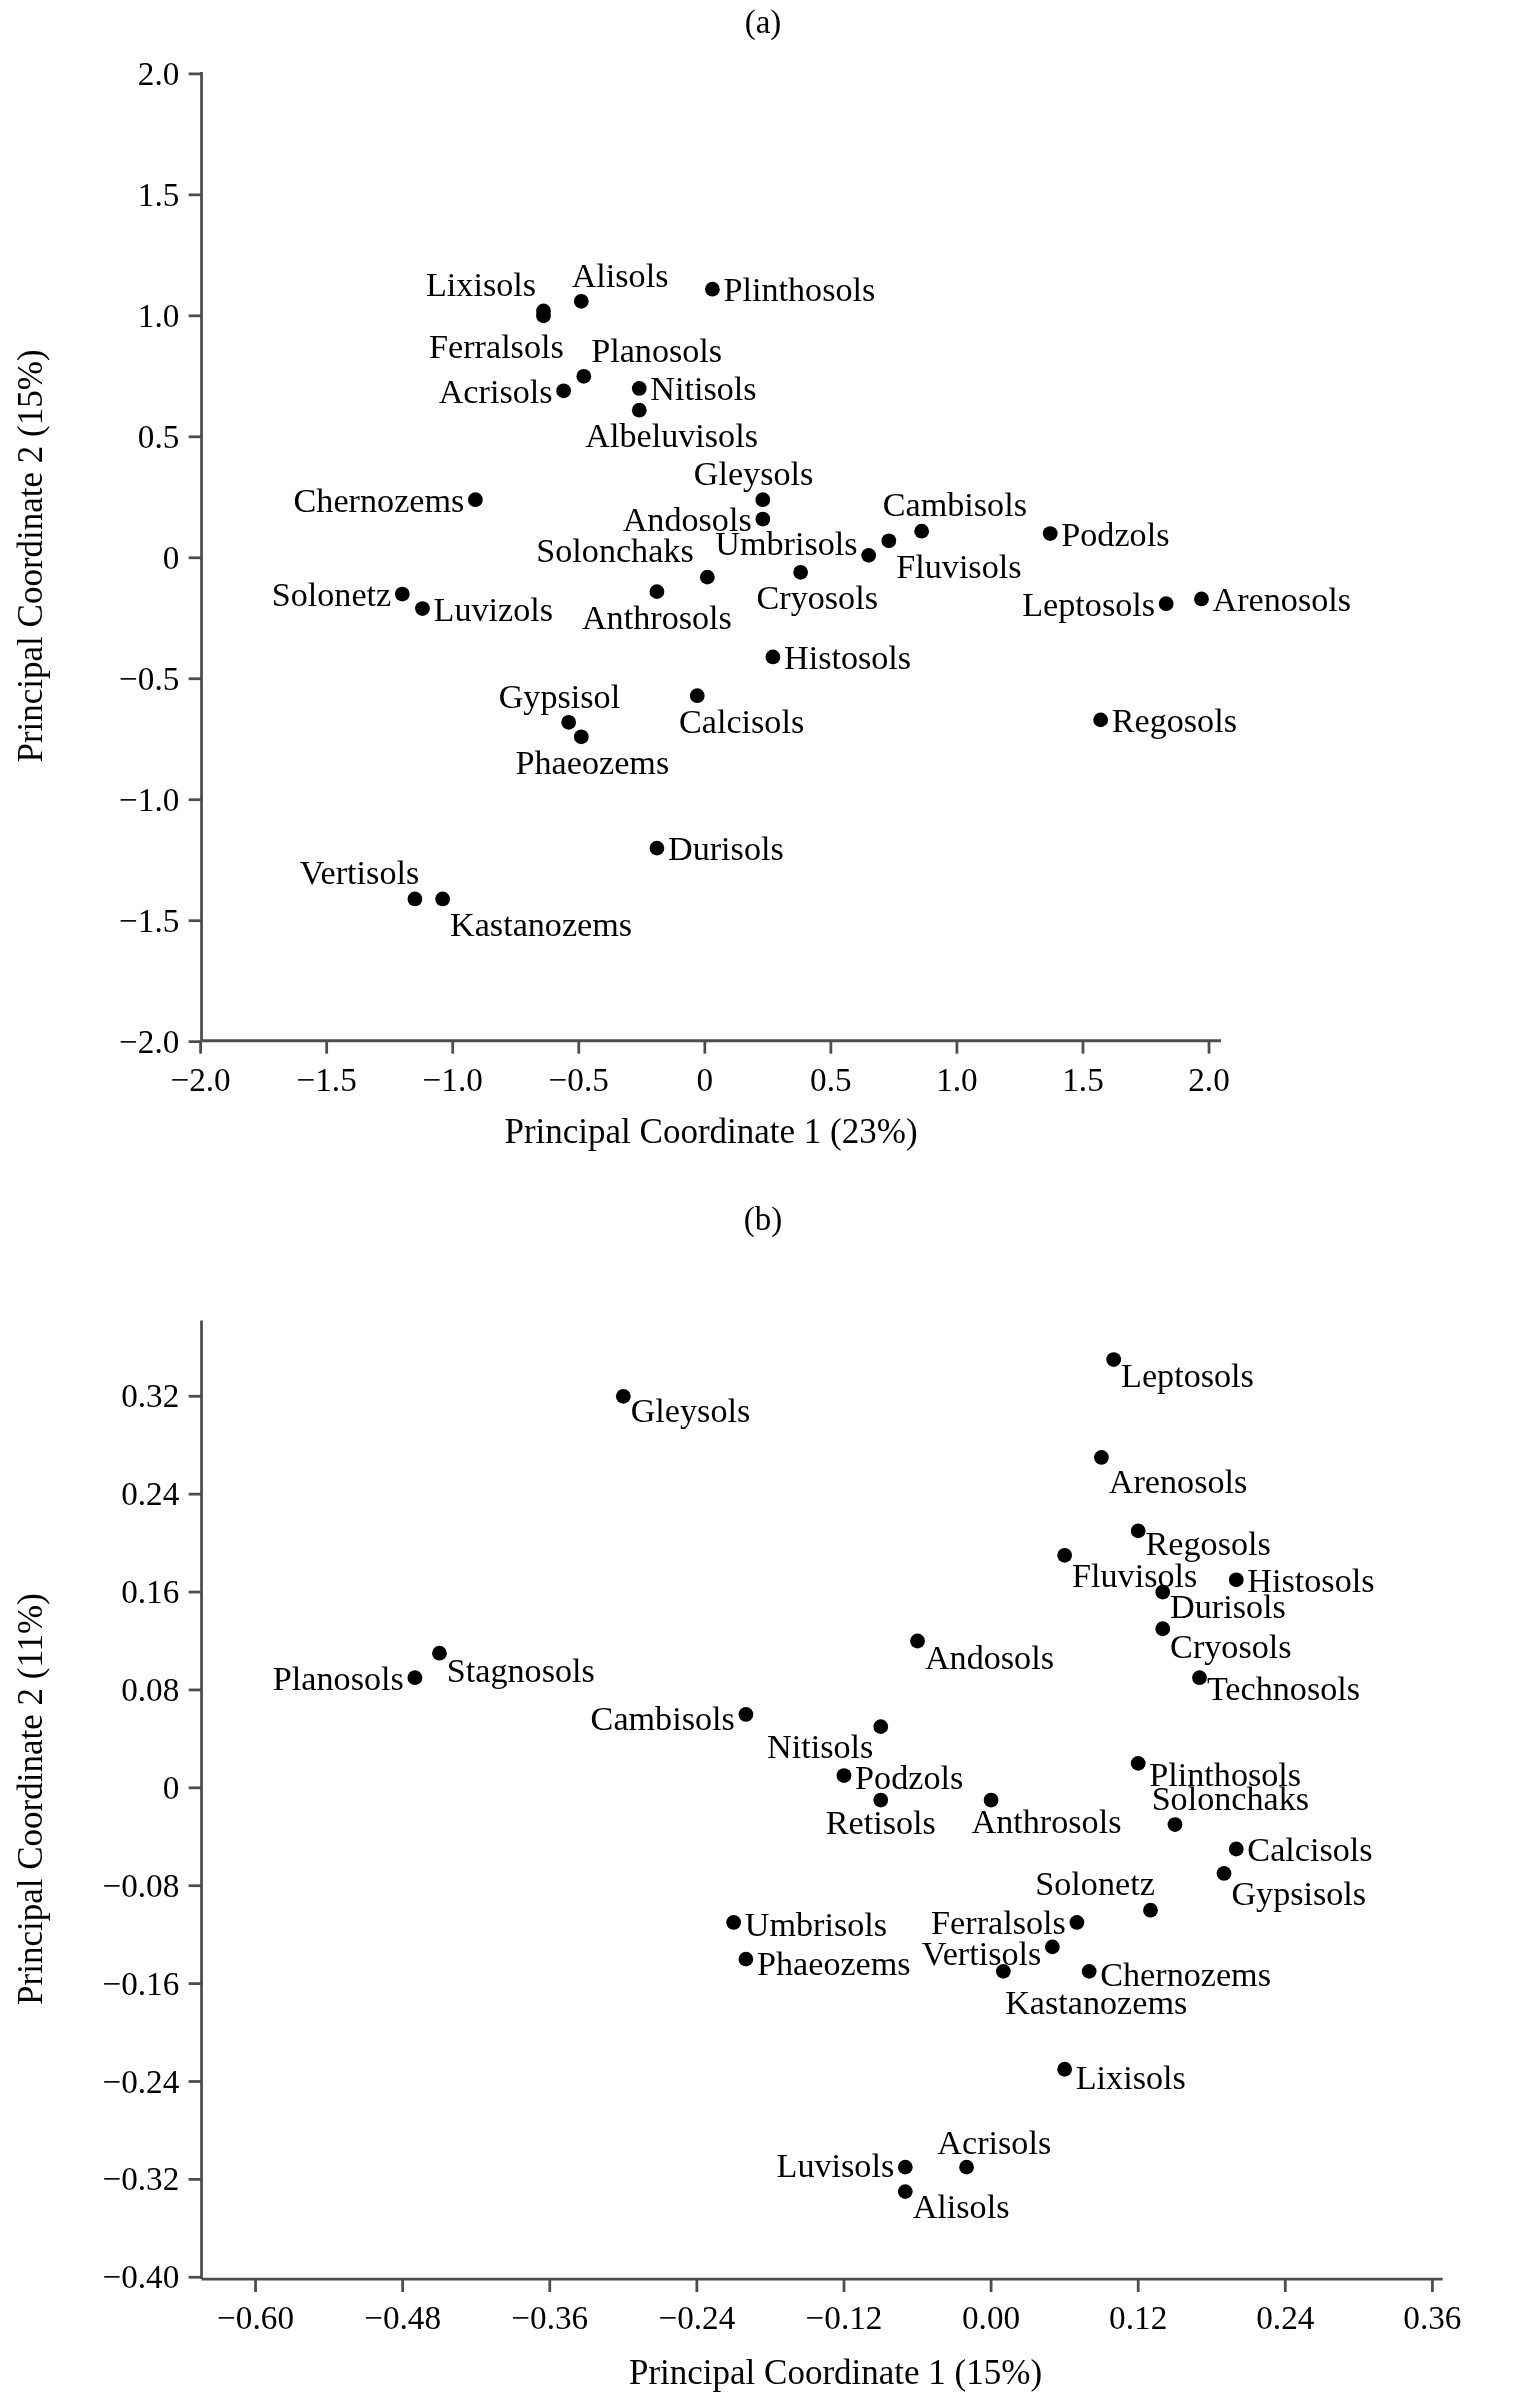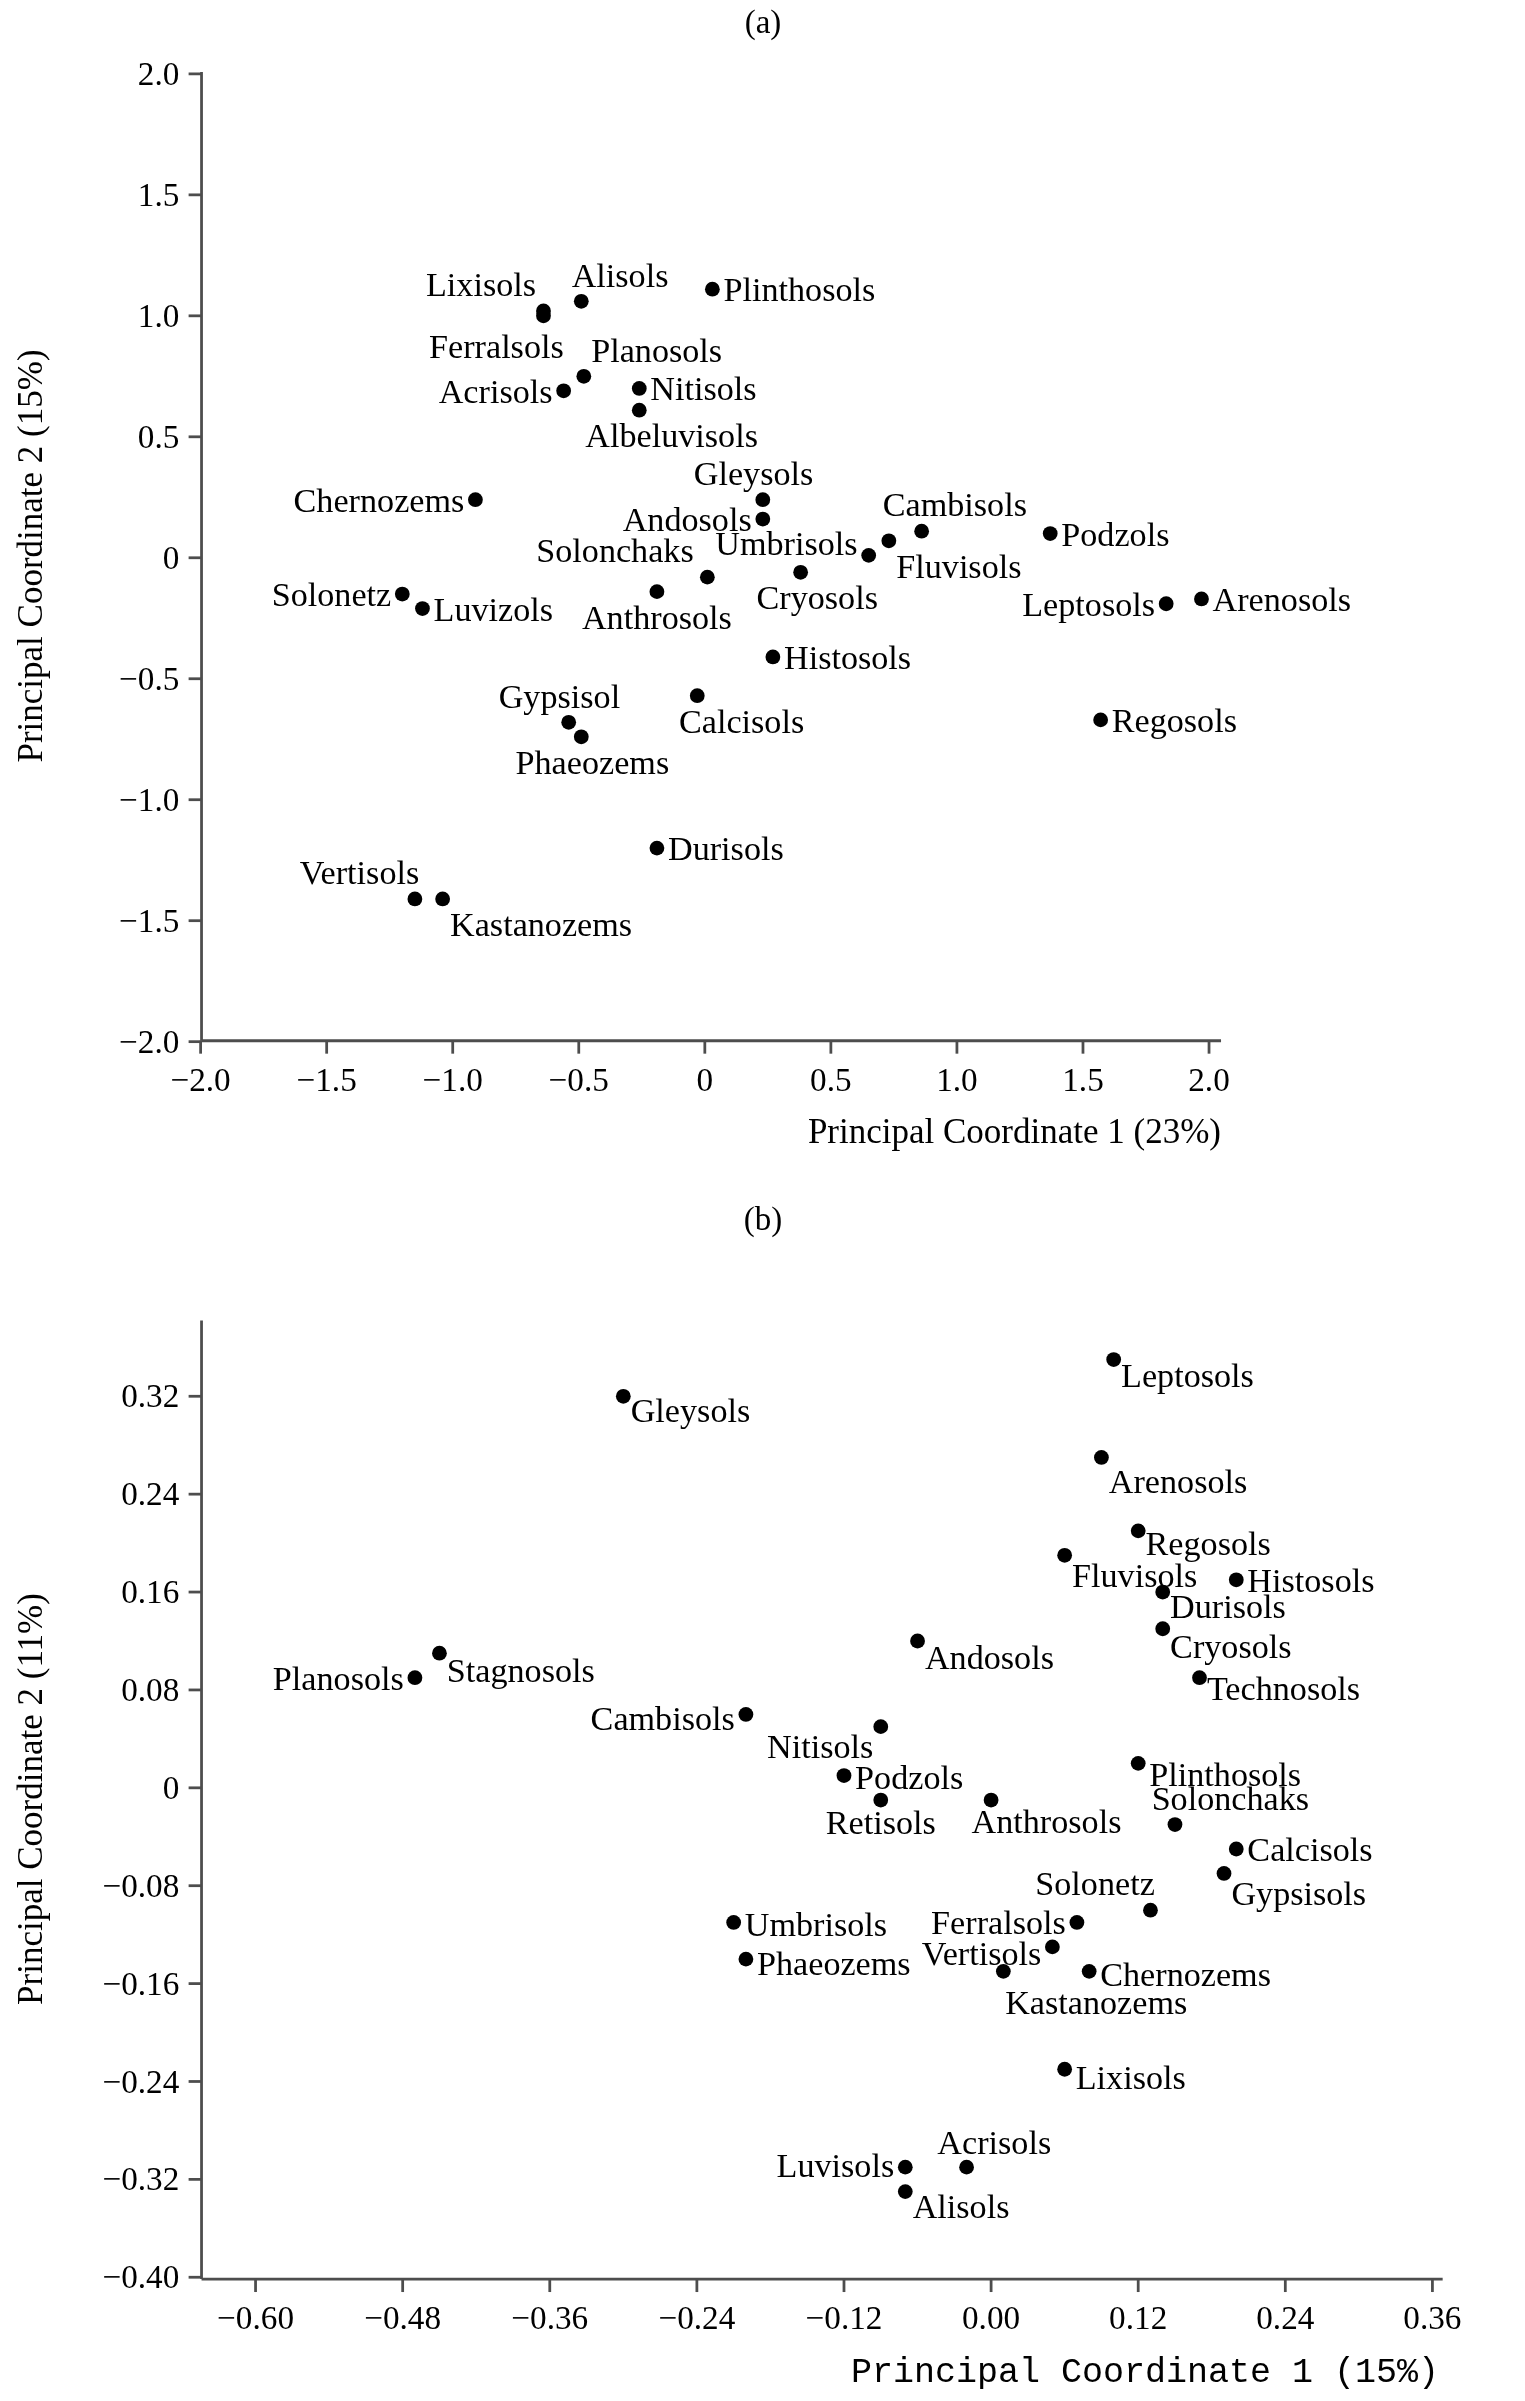--- a/index.html
+++ b/index.html
@@ -1,26 +1,26 @@
 <!DOCTYPE html>
 <html style="font-size:14.8px"><head>
 <meta charset="utf-8">
 <style>
   html,body{margin:0;padding:0;background:#fff;}
   #page{position:relative;width:1526px;height:2401px;background:#ffffff;overflow:hidden;
         font-family:"Liberation Serif", serif;color:#000;}
   #plots{position:absolute;left:0;top:0;}
   .panel-label{position:absolute;left:0;width:1526px;text-align:center;font-size:33px;color:#000;}
-  .xlabel{position:absolute;text-align:right;font-size:35px;color:#000;}
+  .xlabel{position:absolute;text-align:center;font-size:35px;color:#000;}
   .ylabel{position:absolute;font-size:35px;color:#000;white-space:nowrap;
           transform:translate(-50%,-50%) rotate(-90deg);}
   #panel-a-label{top:3.7px;}
   #panel-b-label{top:1201px;}
   #xlabel-a{left:201px;width:1020px;top:1112px;}
-  #xlabel-b{left:198px;width:1241px;top:2353px;font-family:Liberation Mono, monospace;}
+  #xlabel-b{left:215px;width:1241px;top:2353px;}
   #ylabel-a{left:31px;top:556px;}
   #ylabel-b{left:31px;top:1799px;}
   svg text{font-family:"Liberation Serif", serif;}
 </style>
 </head>
 <body>
 
 <div id="page">
   <svg id="plots" width="1526" height="2401" viewBox="0 0 1652 2600">
       <g>

